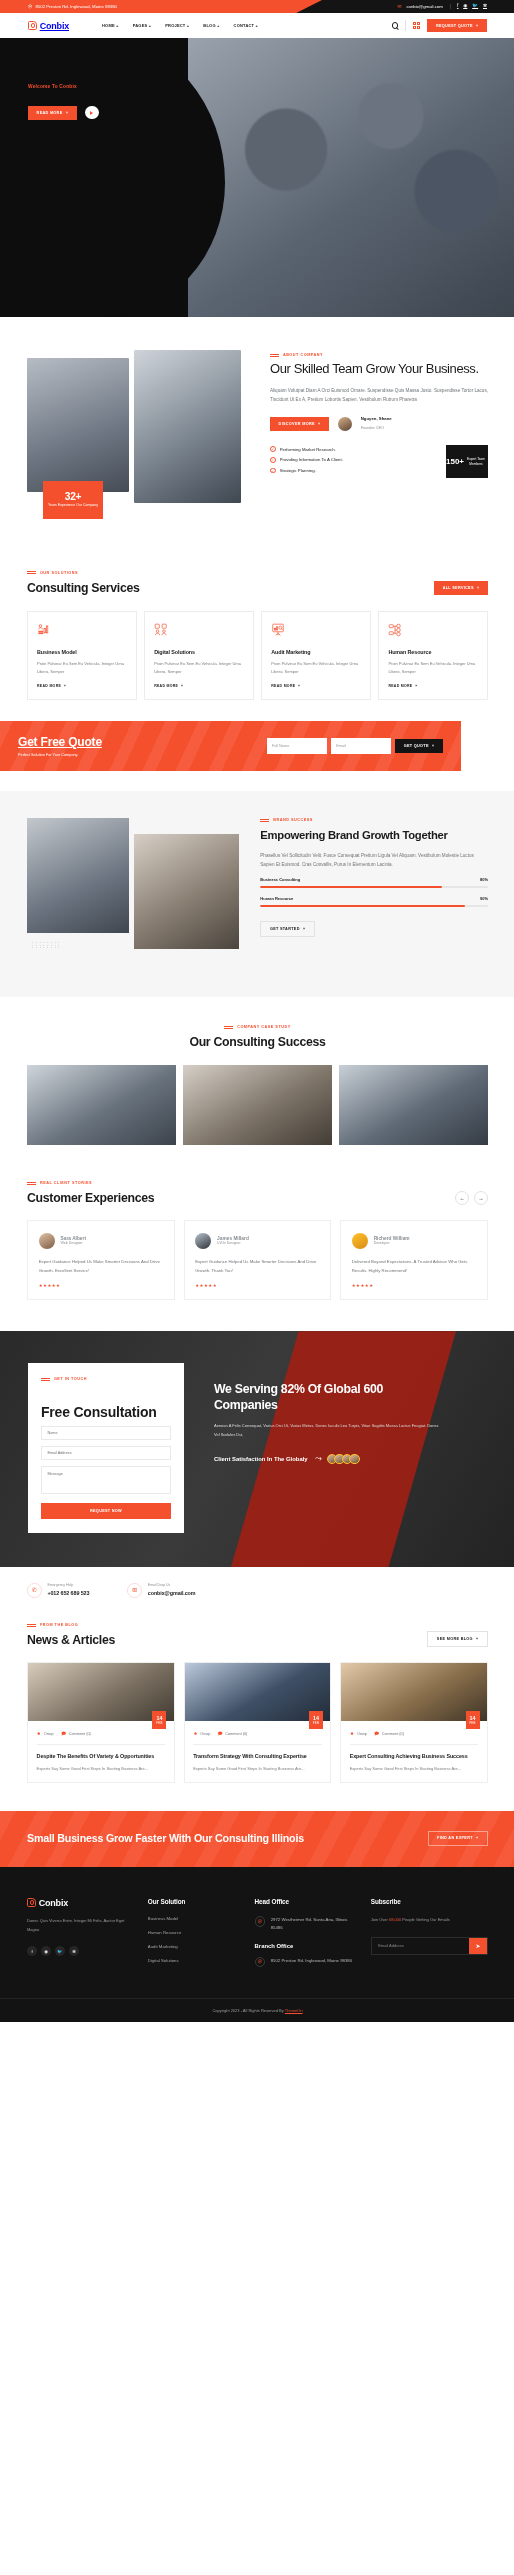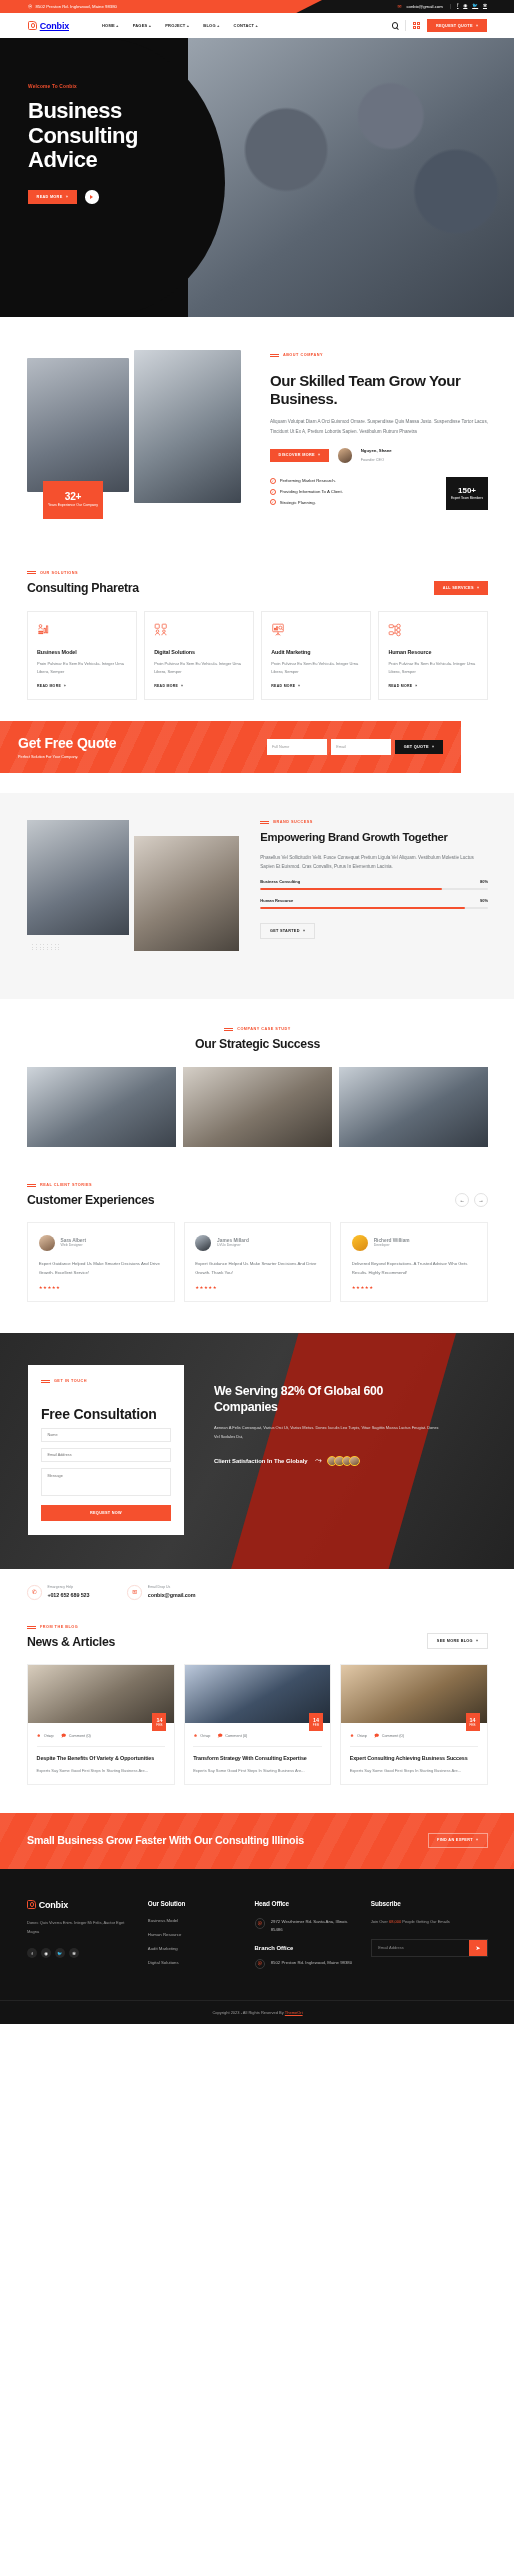--- a/index.html
+++ b/index.html
@@ -83,50 +83,50 @@
   .ai { position:absolute; border-radius:1.1px; }
   .ai.a { left:0; top:7.5px; width:102px; height:134px; background:linear-gradient(160deg,#b6bcc4,#6d7682 60%,#454c56); }
   .ai.b { left:107px; top:0; width:107px; height:153px; background:linear-gradient(150deg,#cfd4da,#7d8791 55%,#3f4751); }
   .badge-32 {
     position:absolute; left:16px; top:131px; width:60px; height:38px; background:#f5502e; color:#fff;
     display:flex; flex-direction:column; align-items:center; justify-content:center; gap:1.1px;
   }
   .badge-32 b { font-size:10.2px; letter-spacing:-0.3px; }
   .badge-32 span { font-size:3.5px; line-height:1.5; text-align:center; }
   .about-right { flex:1; padding-top:3.2px; }
-  .about-right h2 { font-size:15px; font-weight:bold; line-height:1.22; letter-spacing:-0.4px; margin-top:15px; }
+  .about-right h2 { font-size:13px; font-weight:normal; line-height:1.22; letter-spacing:-0.4px; margin-top:4px; }
   .lead { font-size:4.6px; line-height:2.05; color:#6f7478; margin-top:8.6px; }
   .about-cta { display:flex; align-items:center; gap:8.6px; margin-top:11.8px; }
   .avatar { width:14.5px; height:14.5px; border-radius:50%; background:linear-gradient(150deg,#d9b08a,#5b4434); }
   .who b { font-size:4.3px; display:block; }
   .who span { font-size:3.8px; color:#8b9094; }
   .about-bot { display:flex; align-items:flex-end; gap:16px; margin-top:14px; }
   .checks li { list-style:none; display:flex; align-items:center; gap:3.8px; font-size:4.3px; margin-bottom:4.8px; }
   .ck { width:5.9px; height:5.9px; border:0.5px solid #f5502e; border-radius:50%; color:#f5502e; font-size:3.2px; display:flex; align-items:center; justify-content:center; }
-  .box150 { width:42px; height:33px; background:#141414; color:#fff; display:flex; flex-direction:column; align-items:center; justify-content:center; margin-left:auto; }
+  .box150 { width:42px; height:33px; background:#141414; color:#fff; display:flex; flex-direction:row; align-items:center; justify-content:center; margin-left:auto; }
   .box150 b { font-size:8px; }
   .box150 span { font-size:3.2px; line-height:1.6; text-align:center; margin-top:1.1px; }
 
   
   #services { padding:19.3px 0 5.4px; }
   .sec-row { display:flex; align-items:flex-end; justify-content:space-between; }
   .cards4 { display:grid; grid-template-columns:repeat(4,1fr); gap:7.5px; margin-top:16px; }
   .card { border:0.5px solid #ececec; padding:11.8px 9px 10.7px; background:#fff; }
   .svc-ic { width:14px; height:14px; color:#f5502e; }
   .card h3 { font-size:5.4px; font-weight:bold; margin-top:9.7px; letter-spacing:-0.1px; }
   .card p { font-size:4px; line-height:2.1; color:#787d81; margin-top:4.8px; }
   .rm { display:flex; align-items:center; gap:2.7px; font-size:3.5px; font-weight:bold; letter-spacing:0.3px; margin-top:7.5px; color:#1b1b1b; text-decoration:none; }
 
   
   #quote { margin:16px 0 0; }
   .quote-in {
     background:#f5502e; color:#fff; padding:14px 18px; display:flex; align-items:center; gap:7.5px;
     background-image:repeating-linear-gradient(115deg, rgba(255,255,255,.07) 0 11.8px, transparent 11.8px 30px);
   }
-  .quote-in h3 { font-size:14px; font-weight:bold; letter-spacing:-0.2px; }
+  .quote-in h3 { font-size:12px; font-weight:bold; letter-spacing:-0.2px;text-decoration:underline; }
   .quote-in small { font-size:3.8px; display:block; margin-top:3.8px; }
   .qform { margin-left:auto; display:flex; gap:4.3px; align-items:center; }
   .qform input { width:60px; height:16px; border:none; padding:0 5.4px; font-size:3.8px; font-family:inherit; color:#444; }
   .qform input::placeholder { color:#9a9a9a; }
 
   
   #brand { background:#f6f6f6; padding:27px 0 29px; margin-top:20.4px; }
   #brand .in { display:flex; gap:19.3px;justify-content:space-between; }
   .brand-imgs { position:relative; width:214px; height:150px; }
   .bi { position:absolute; }
@@ -280,21 +280,20 @@
       <span>»</span>
     </a>
   </div>
 </div>
 
 <section id="hero">
   <div class="photo"></div>
   <div class="curve"></div>
   <div class="hcontent">
     <div class="eyebrow-o">Welcome To Conbix</div>
-    <h1>Business Consulting Advice</h1>
     <div class="hero-actions">
       <a href="#" class="btn">
         <span>READ MORE</span>
         <span>»</span>
       </a>
       <span class="play">
           <i></i>
         </span>
     </div>
   </div>
@@ -356,21 +355,21 @@
 <section id="services" class="wrap">
   <div class="sec-row">
     <div>
       <div class="eyebrow">
         <span class="bars">
             <i></i>
             <i></i>
           </span>
         <span>OUR SOLUTIONS</span>
       </div>
-      <h2 class="sec">Consulting Pharetra</h2>
+      <h2 class="sec">Consulting Services</h2>
     </div>
     <a href="#" class="btn">
       <span>ALL SERVICES</span>
       <span>»</span>
     </a>
   </div>
   <div class="cards4">
     <div class="card">
       <svg class="svc-ic" viewBox="0 0 24 24" fill="none" stroke="currentColor" stroke-width="1.2">
           <circle cx="6" cy="5" r="2.3"></circle>
@@ -523,21 +522,21 @@
 </section>
 
 <section id="cases" class="wrap">
   <div class="eyebrow">
     <span class="bars">
         <i></i>
         <i></i>
       </span>
     <span>COMPANY CASE STUDY</span>
   </div>
-  <h2 class="sec">Our Strategic Success</h2>
+  <h2 class="sec">Our Consulting Success</h2>
   <div class="case-grid">
     <div class="case c1"></div>
     <div class="case c2"></div>
     <div class="case c3"></div>
   </div>
 </section>
 
 <section id="testi" class="wrap">
   <div class="sec-row">
     <div>

